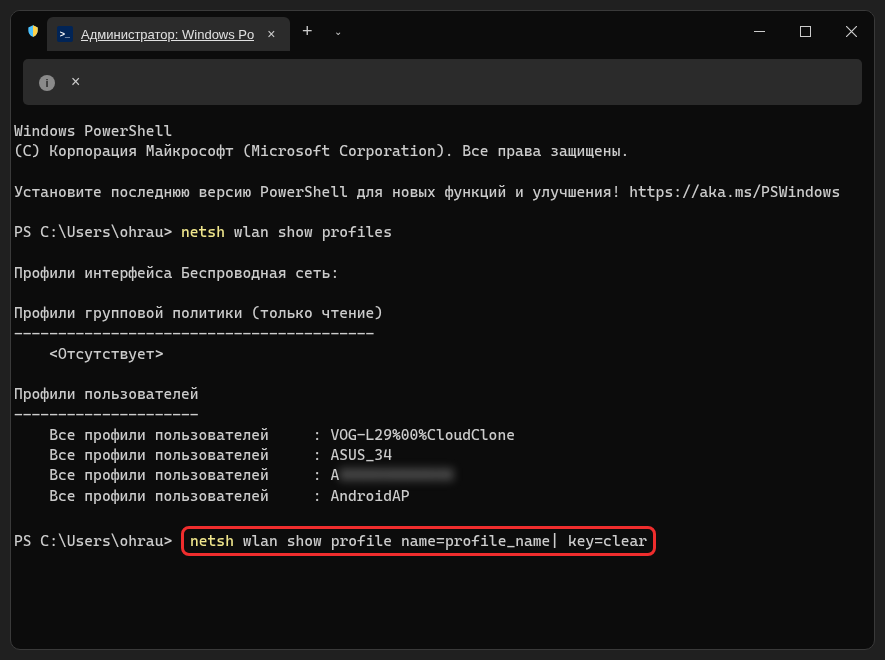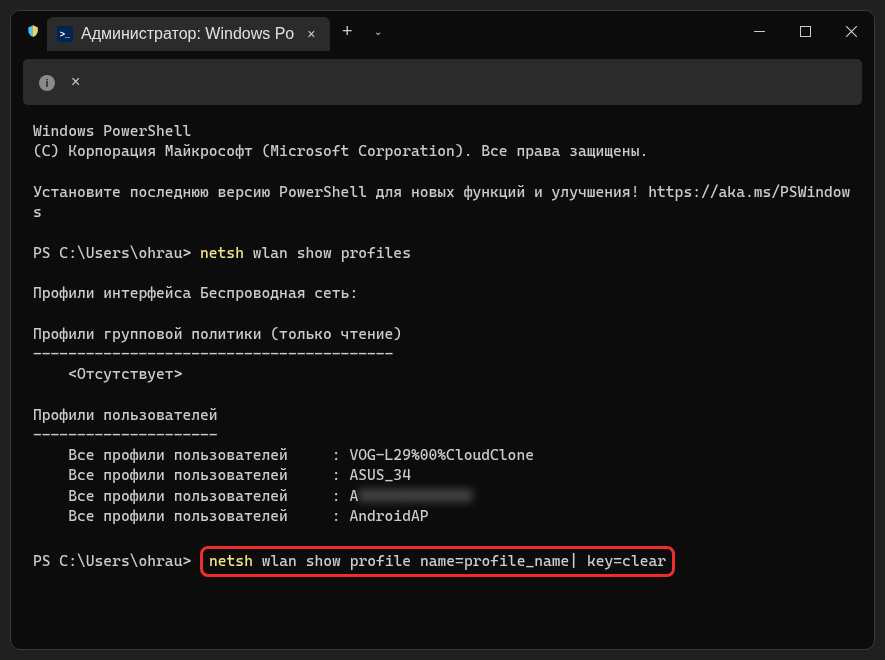--- a/index.html
+++ b/index.html
@@ -53,25 +53,26 @@
       display: flex;
       align-items: center;
       justify-content: center;
       color: white;
       font-size: 9px;
       font-weight: bold;
       margin-right: 8px;
     }
     .tab-title {
       color: #e0e0e0;
-      font-size: 16px;
+      font-size: 13px;
       flex: 1;
       white-space: nowrap;
       overflow: hidden;
       text-overflow: ellipsis;
+      text-decoration: underline;
     }
     .tab-close {
       color: #ccc;
       font-size: 14px;
       margin-left: 8px;
       width: 18px;
       text-align: center;
       cursor: pointer;
     }
     .new-tab {
@@ -138,21 +139,21 @@
       cursor: pointer;
     }
     .info-close {
       color: #ccc;
       font-size: 16px;
       cursor: pointer;
       padding: 0 4px;
     }
     .terminal {
       flex: 1;
-      padding: 8px 22px;
+      padding: 8px 3px;
       font-family: 'Cascadia Mono', 'Consolas', monospace;
       font-size: 15px;
       line-height: 1.35;
       color: #ccc;
       white-space: pre-wrap;
       word-break: break-all;
       overflow: hidden;
     }
     .prompt-path { color: #ccc; }
     .cmd-yellow { color: #f0e68c; }

